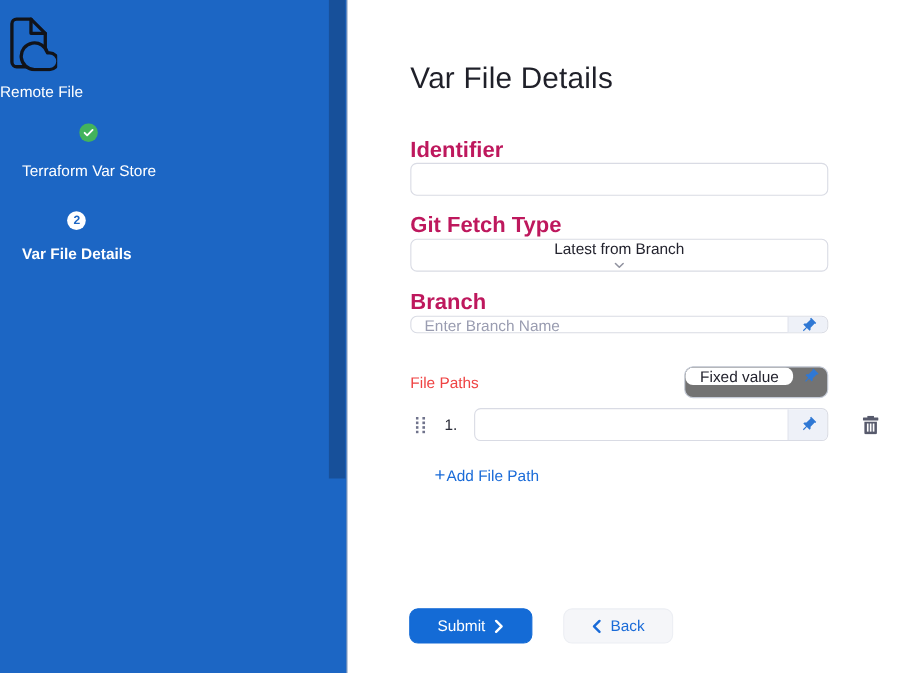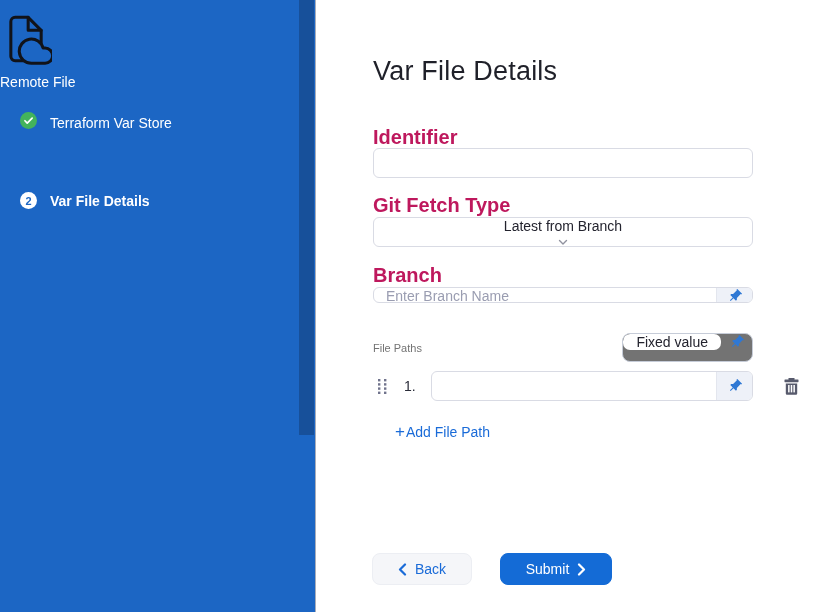--- a/index.html
+++ b/index.html
@@ -15,21 +15,21 @@
     background:#1c66c4; color:#fff; border-right:1px solid #a9adb9;
   }
   .scroll-thumb {
     position:absolute; right:1px; top:0; width:15px; height:435px;
     background:rgba(10,24,48,0.28);
   }
   .store-block { position:absolute; left:0; top:13px; width:300px; }
   .store-icon { display:inline-block; }
   .store-label { margin-top:5px; font-size:14px; color:#fff; }
 
-  .step { position:absolute; left:20px; display:flex; align-items:center; gap:13px; }
+  .step { position:absolute; left:20px; display:flex; align-items:center; gap:13px;flex-direction:column; }
   .step-1 { top:112px; }
   .step-2 { top:192px; }
   .step-label { font-size:14px; color:#fff; }
   .step-2 .step-label { font-weight:bold; }
   .step-badge {
     width:17px; height:17px; border-radius:50%; background:#fff; color:#1c66c4;
     font-size:11px; font-weight:bold; display:flex; align-items:center; justify-content:center;
   }
 
   
@@ -73,21 +73,21 @@
   .pin-seg {
     width:36px; background:#eef1f8; border-left:1px solid #e3e6ee;
     display:flex; align-items:center; justify-content:center; cursor:pointer;
   }
 
   
   .filepaths-row {
     position:absolute; left:57px; top:333px; width:380px; height:29px;
     display:flex; align-items:center; justify-content:space-between;
   }
-  .filepaths-label { font-size:11px; color:#737373; }
+  .filepaths-label { font-size:14px; color:#ef4444; }
   .fixed-widget {
     height:29px; display:flex; align-items:flex-start; background:#737373;
     border:1px solid #c6ccd8; border-radius:8px; overflow:hidden; cursor:pointer;
   }
   .fw-label {
     background:#fff; border-radius:7px; padding:0 13px;
     display:flex; align-items:center; font-size:14px; color:#23232e;
   }
   .fw-pin { width:31px; display:flex; align-items:center; justify-content:center; }
 
@@ -229,27 +229,27 @@
         </svg>
       </button>
     </div>
 
     <button class="add-link">
       <span class="add-plus">+</span>
       <span>Add File Path</span>
     </button>
 
     <div class="footer">
-      <button class="btn btn-back">
-        <svg width="9" height="13" viewBox="0 0 9 13">
-            <path d="M7 1.5L2 6.5l5 5" stroke="#1a6bd8" stroke-width="2.2" fill="none" stroke-linecap="round" stroke-linejoin="round"></path>
-          </svg>
-        <span>Back</span>
-      </button>
       <button class="btn btn-submit">
         <span>Submit</span>
         <svg width="9" height="13" viewBox="0 0 9 13">
             <path d="M2 1.5l5 5-5 5" stroke="#fff" stroke-width="2.2" fill="none" stroke-linecap="round" stroke-linejoin="round"></path>
           </svg>
       </button>
+      <button class="btn btn-back">
+        <svg width="9" height="13" viewBox="0 0 9 13">
+            <path d="M7 1.5L2 6.5l5 5" stroke="#1a6bd8" stroke-width="2.2" fill="none" stroke-linecap="round" stroke-linejoin="round"></path>
+          </svg>
+        <span>Back</span>
+      </button>
     </div>
   </main>
 </div>
 
 </body></html>

